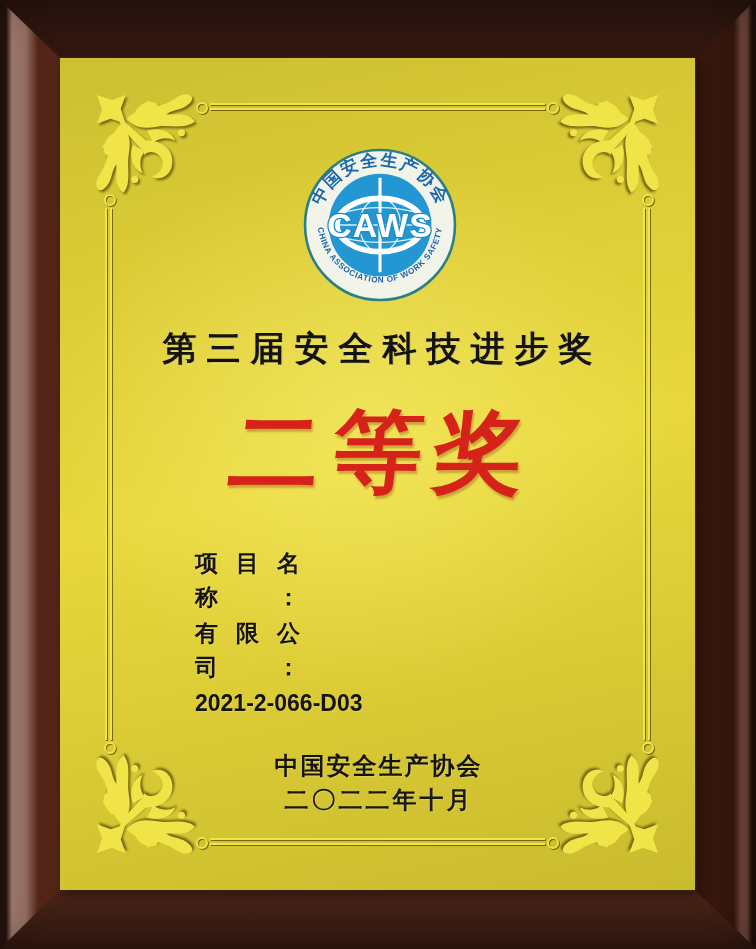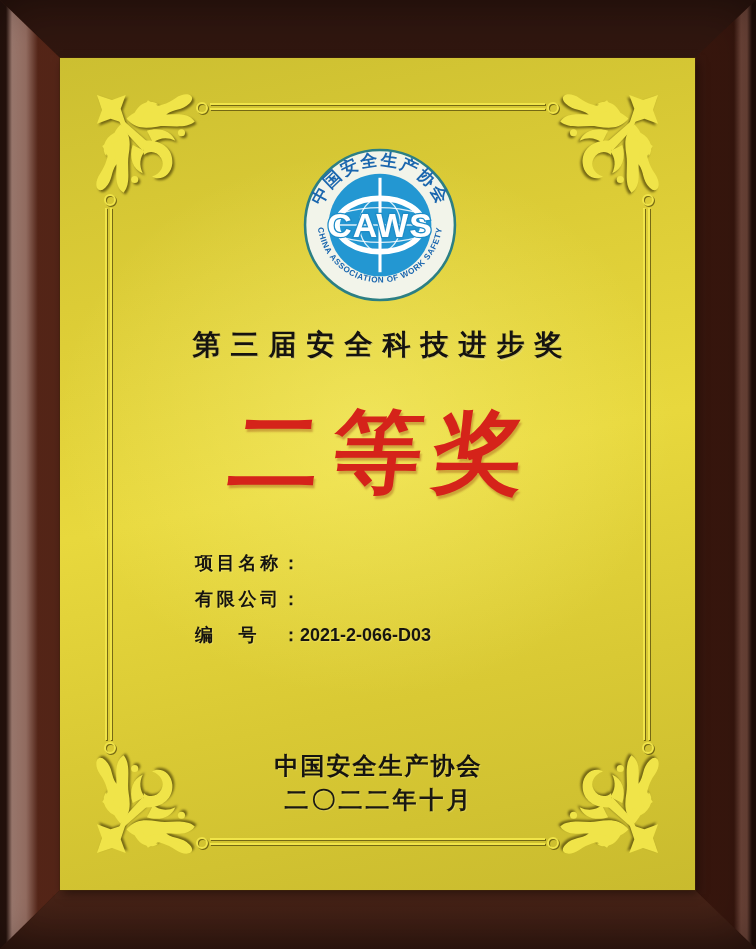--- a/index.html
+++ b/index.html
@@ -44,28 +44,28 @@
   .orn{position:absolute;width:122px;height:122px;
     filter:drop-shadow(2px 2.5px 1px rgba(100,88,14,.85));}
   .orn.tl{left:30px;top:30px;}
   .orn.tr{right:30px;top:30px;transform:scaleX(-1);}
   .orn.bl{left:30px;bottom:30px;transform:scaleY(-1);}
   .orn.br{right:30px;bottom:30px;transform:scale(-1,-1);}
   
   .logo{position:absolute;left:243px;top:90px;width:154px;height:154px;}
   
   .title{position:absolute;top:268px;left:0;right:0;text-align:center;
-    font-size:28px;font-weight:bold;color:#151310;letter-spacing:10px;padding-left:10px;
+    font-size:34px;font-weight:bold;color:#151310;letter-spacing:10px;padding-left:10px;
     text-shadow:1px 1.5px 1px rgba(255,250,190,.30), 1px 1px 0 rgba(80,70,0,.25);}
   .award{position:absolute;top:342px;left:0;right:0;text-align:center;
     font-family:"DejaVu Serif",serif;font-weight:bold;font-size:90px;line-height:1.15;
     color:#d5231a;letter-spacing:12px;padding-left:12px;transform:skewX(-7deg);
     text-shadow:2px 3px 2px rgba(130,25,8,.30);}
   .fields{position:absolute;left:135px;top:488px;color:#161410;}
-  .field-row{display:flex;font-size:18px;font-weight:bold;line-height:34px;margin-bottom:2px;
+  .field-row{display:flex;font-size:23px;font-weight:bold;line-height:34px;margin-bottom:2px;
     text-shadow:1px 1px 1px rgba(255,250,190,.25);}
   .field-label{flex:none;display:inline-block;width:105px;text-align:justify;text-align-last:justify;}
   .field-value{padding-left:0;}
   .issuer{position:absolute;top:692px;left:0;right:0;text-align:center;
     font-size:24px;font-weight:bold;letter-spacing:2px;padding-left:2px;color:#161410;line-height:32px;
     text-shadow:1px 1px 1px rgba(255,250,190,.25);}
   .date{position:absolute;top:726px;left:0;right:0;text-align:center;
     font-size:24px;font-weight:bold;letter-spacing:3px;padding-left:3px;color:#1a1812;line-height:32px;
     text-shadow:1px 1px 1px rgba(255,250,190,.25);}
 </style>
@@ -152,21 +152,20 @@
         <span class="field-label">项目名称：</span>
         <span class="field-value">
         </span>
       </div>
       <div class="field-row">
         <span class="field-label">有限公司：</span>
         <span class="field-value">
         </span>
       </div>
       <div class="field-row">
-        <span class="field-label">编号：</span>
         <span class="field-value">
           <div>2021-2-066-D03</div>
         </span>
       </div>
     </div>
 
     <div class="issuer">中国安全生产协会</div>
     <div class="date">二〇二二年十月</div>
   </div>
 

